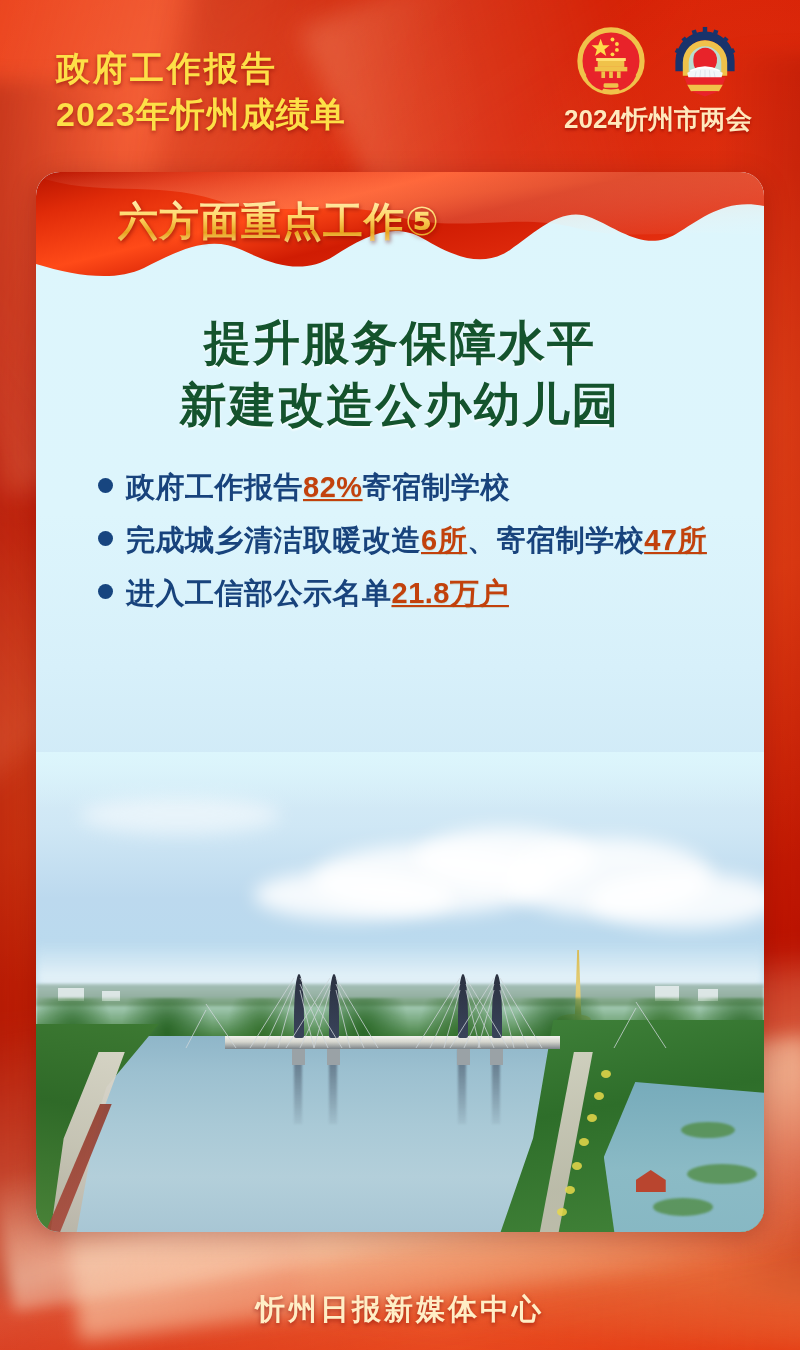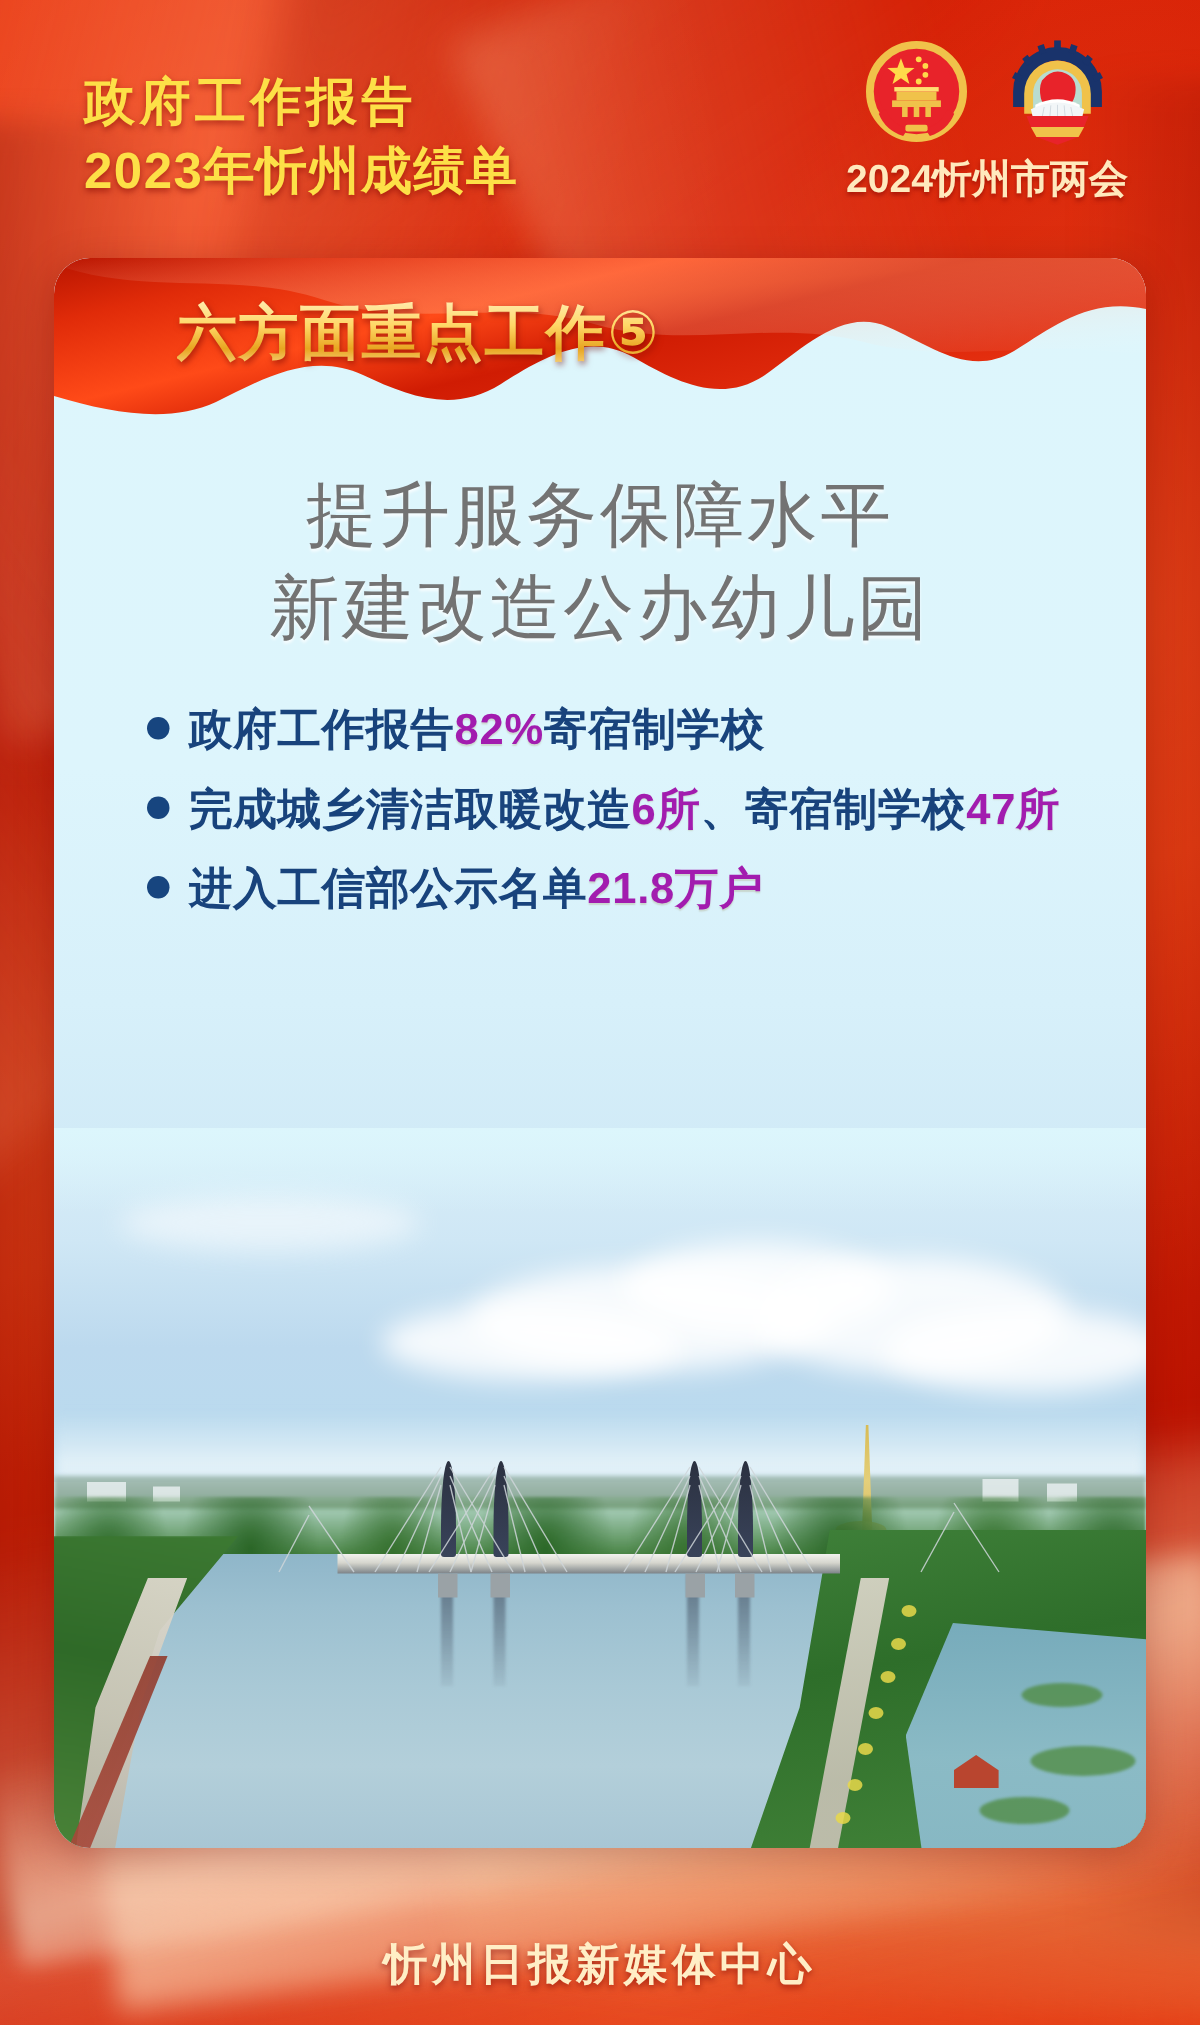--- a/index.html
+++ b/index.html
@@ -178,22 +178,22 @@
     -webkit-text-fill-color: transparent;
     filter: drop-shadow(1px 2px 2px rgba(110,0,0,0.55));
     white-space: nowrap;
     z-index: 4;
   }
 
   .headline {
     position: absolute;
     left: 0; right: 0; top: 140px;
     text-align: center;
-    color: #737373;
-    font-weight: normal;
+    color: #14532d;
+    font-weight: bold;
     font-size: 47px;
     line-height: 1.32;
     letter-spacing: 2px;
     text-shadow: 0 2px 2px rgba(255,255,255,0.75);
   }
 
   .bullets {
     position: absolute;
     left: 62px; top: 292px;
     width: 610px;
@@ -210,21 +210,21 @@
   }
   .dot {
     flex: 0 0 auto;
     width: 15px; height: 15px;
     border-radius: 50%;
     background: #17457f;
     margin-top: 14px;
     margin-right: 13px;
   }
   .bullet-text { flex: 1 1 auto; }
-  .hl { color: #a21caf; text-shadow: 0 1px 1px rgba(120,90,0,0.18); }
+  .hl { color: #c2410c; text-shadow: 0 1px 1px rgba(120,90,0,0.18); text-decoration: underline; }
 
   
   .photo {
     position: absolute;
     left: 0; right: 0; bottom: 0;
     height: 480px;
     overflow: hidden;
   }
   .ph-sky {
     position: absolute; left: 0; right: 0; top: 0; height: 236px;

